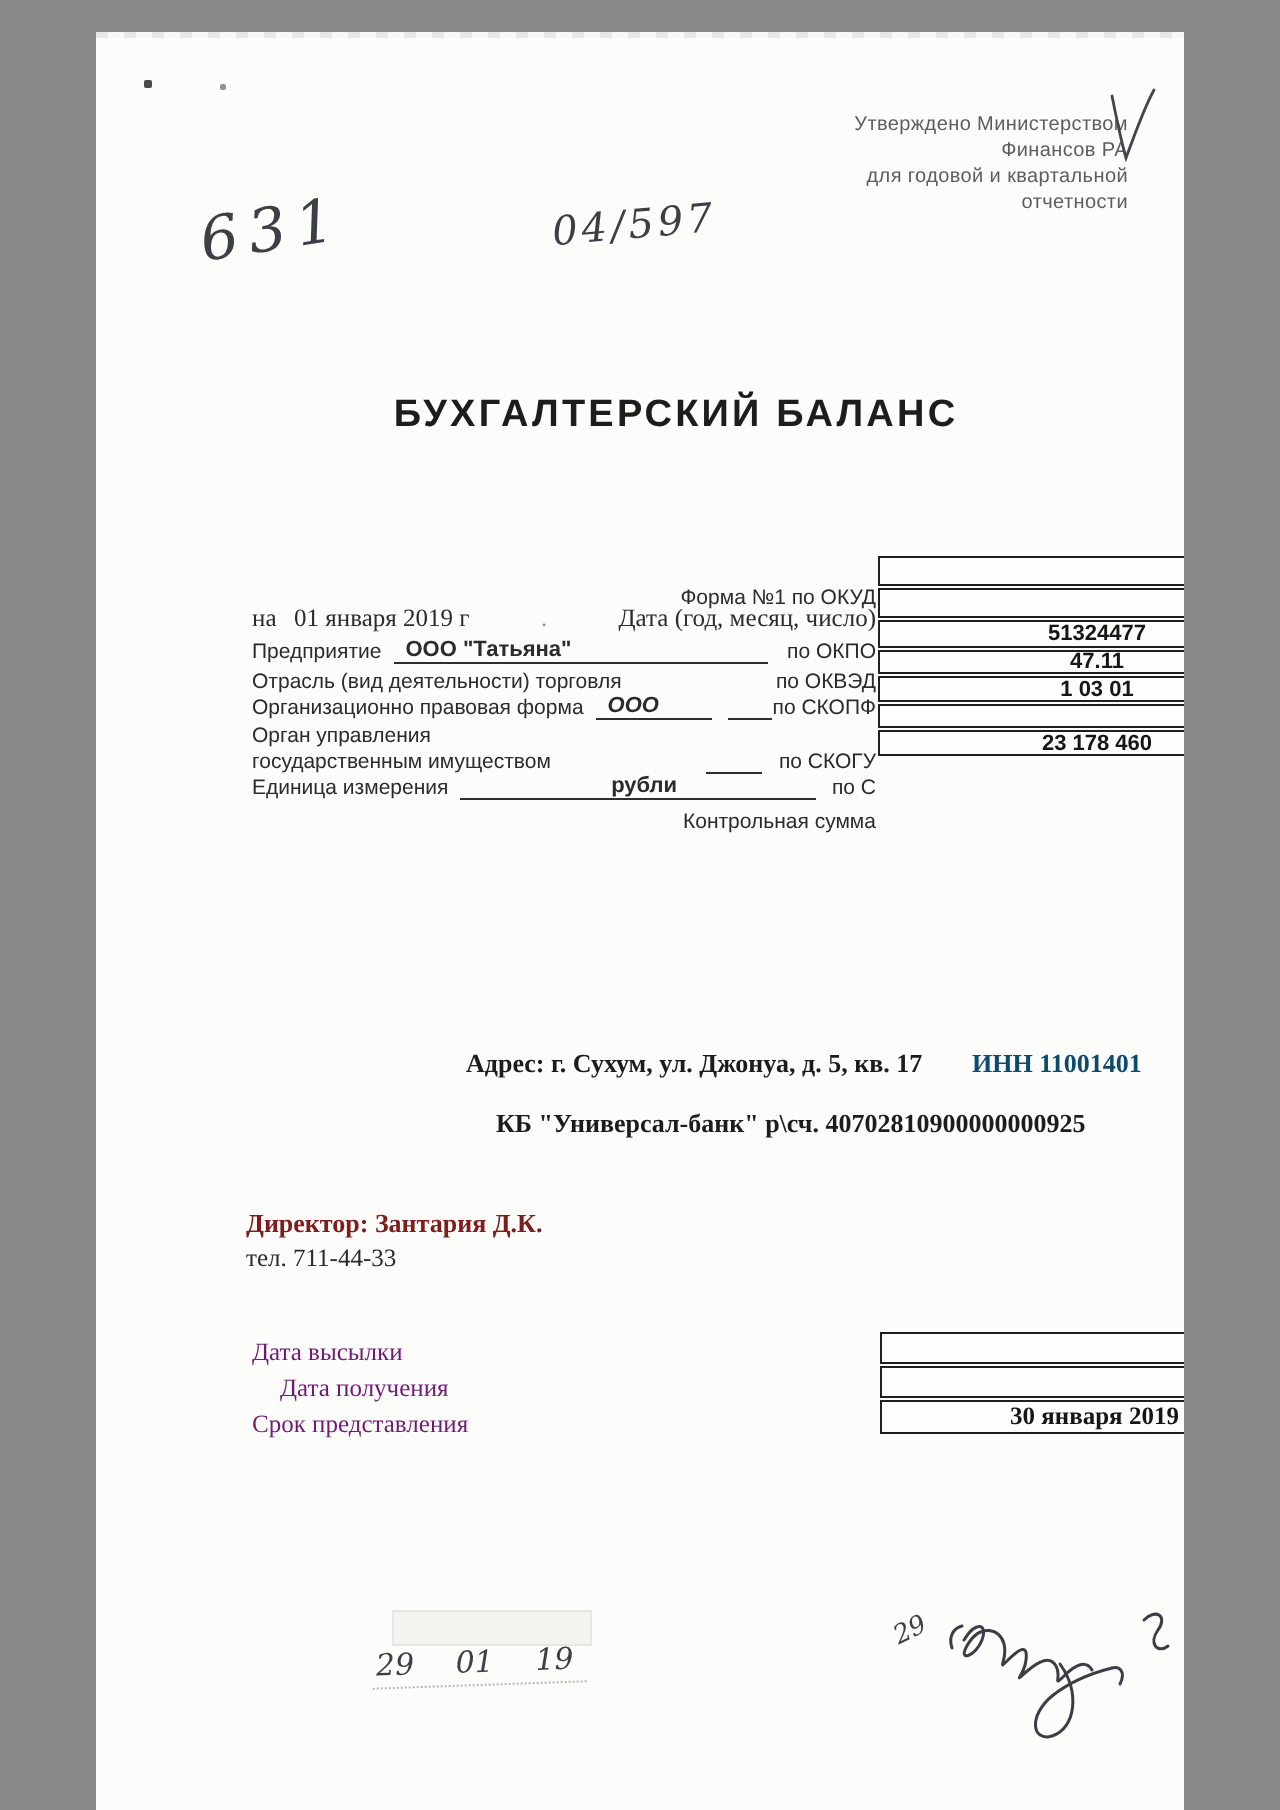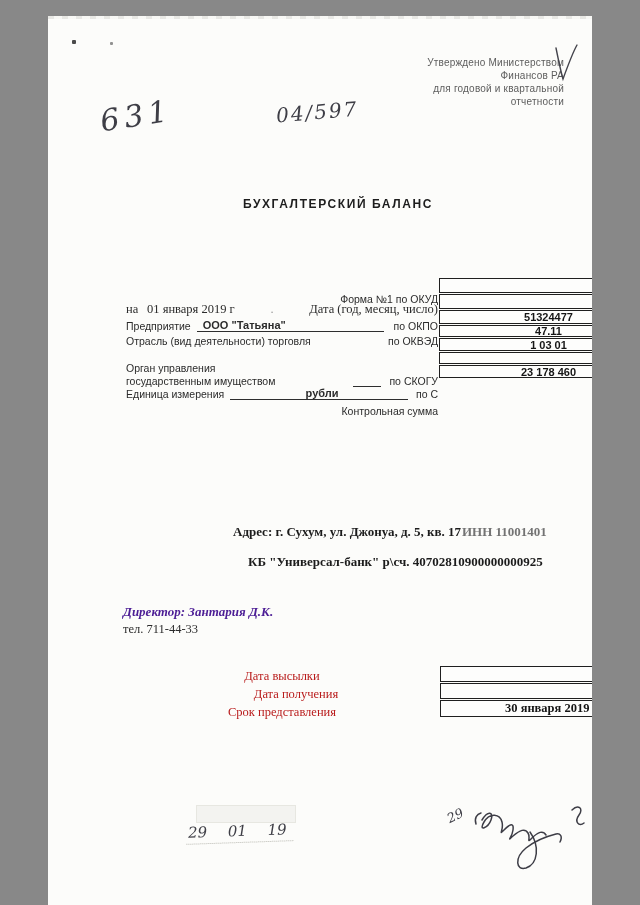--- a/index.html
+++ b/index.html
@@ -19,21 +19,21 @@
 
   
   .hw { font-family:"DejaVu Serif", serif; font-style:italic; color:#3e3e46; }
   .hw-631 { left:52px; top:82px; font-size:30px; letter-spacing:5px; transform:rotate(-9deg); }
   .hw-docnum { left:228px; top:84px; font-size:20px; letter-spacing:2px; transform:rotate(-5deg); }
   .hw-check { right:8px; top:26px; }
   .hw-corner { left:589px; top:855px; font-size:12px; color:#c3c3bc; transform:rotate(12deg); }
 
   
   .title { left:0; right:0; top:181px; text-align:center; padding-left:36px;
-    font-weight:bold; font-size:12px; letter-spacing:1.6px; color:#1d1d1d; }
+    font-weight:bold; font-size:19px; letter-spacing:1.6px; color:#1d1d1d; }
 
   
   .line { left:78px; width:312px; height:13px; display:flex; align-items:flex-end;
     font-size:10.5px; color:#2b2b2b; white-space:nowrap; }
   .line.right { justify-content:flex-end; }
   .serif { font-family:"Liberation Serif", serif; font-size:12.5px; }
   .serifb { font-family:"Liberation Serif", serif; font-weight:normal; font-size:12.5px; }
   .between { justify-content:space-between; }
   .uline { border-bottom:1.2px solid #2e2e2e; }
   .val { font-weight:bold; font-size:11px; padding-left:6px; }
@@ -46,32 +46,32 @@
   .c-row { border:1.6px solid #1f1f1f; background:#fdfdfc; margin-top:1px;
     display:flex; align-items:center; justify-content:center;
     font-weight:bold; font-size:11px; color:#161616; }
   .c-row:first-child { margin-top:0; }
   .h11{height:14px;} .h12{height:15px;} .h12b{height:15px;} .h9{height:12px;}
   .h10{height:13px;} .h24{height:27px;} .h11b{height:14px;}
 
   
   .addr { left:185px; top:508px; font-family:"Liberation Serif", serif;
     font-weight:bold; font-size:13px; color:#1c1c1c; }
-  .inn  { left:414px; top:508px; font-family:"Liberation Serif", serif;
-    font-weight:bold; font-size:13px; color:#737373; }
+  .inn  { left:438px; top:508px; font-family:"Liberation Serif", serif;
+    font-weight:bold; font-size:13px; color:#0c4a6e; }
   .bank { left:200px; top:538px; font-family:"Liberation Serif", serif;
     font-weight:bold; font-size:13px; color:#1c1c1c; }
   .director { left:75px; top:588px; font-family:"Liberation Serif", serif;
-    font-weight:bold; font-size:13px; color:#4c1d95;font-style:italic; }
+    font-weight:bold; font-size:13px; color:#7f1d1d; }
   .phone { left:75px; top:606px; font-family:"Liberation Serif", serif;
     font-size:12.5px; color:#2b2b2b; }
 
   
-  .dlabel { right:251px; text-align:center; font-family:"Liberation Serif", serif;
-    font-size:12.5px; color:#b91c1c; }
+  .dlabel { right:251px; text-align:left; font-family:"Liberation Serif", serif;
+    font-size:12.5px; color:#701a75; }
   .dates-table { left:392px; top:650px; width:225px; }
   .d-row { border:1.6px solid #1f1f1f; background:#fdfdfc; margin-top:1px;
     display:flex; align-items:center; justify-content:center;
     font-family:"Liberation Serif", serif; font-weight:bold; font-size:12.5px; color:#161616; }
   .d-row:first-child { margin-top:0; }
   .dh { height:16px; } .dh2 { height:17px; }
 
   
   .stamp-ghost { left:148px; top:789px; width:100px; height:18px;
     background:#f2f2ee; border:1px solid #e2e2dc; opacity:.8; }
@@ -122,20 +122,27 @@
     <span>Предприятие</span>
     <span class="uline val grow" style="margin-left:6px;margin-right:10px;">ООО "Татьяна"</span>
     <span>по ОКПО</span>
   </div>
 
   <div class="abs line between" style="top:318px">
     <span>Отрасль (вид деятельности) торговля</span>
     <span>по ОКВЭД</span>
   </div>
 
+  <div class="abs line" style="top:331px">
+    <span>Организационно правовая форма</span>
+    <span class="uline val ital" style="width:58px;margin-left:6px;">ООО</span>
+    <span class="gap8"></span>
+    <span class="uline grow"></span>
+    <span>по СКОПФ</span>
+  </div>
 
   <div class="abs line" style="top:345px">
     <span>Орган управления</span>
   </div>
   <div class="abs line" style="top:358px">
     <span>государственным имуществом</span>
     <span class="grow"></span>
     <span class="uline" style="width:28px;"></span>
     <span class="gap8"></span>
     <span>по СКОГУ</span>

